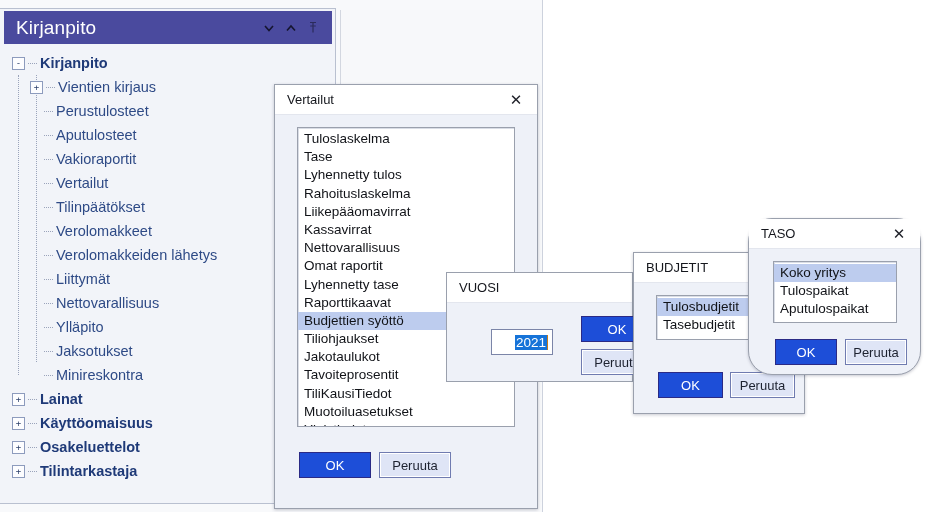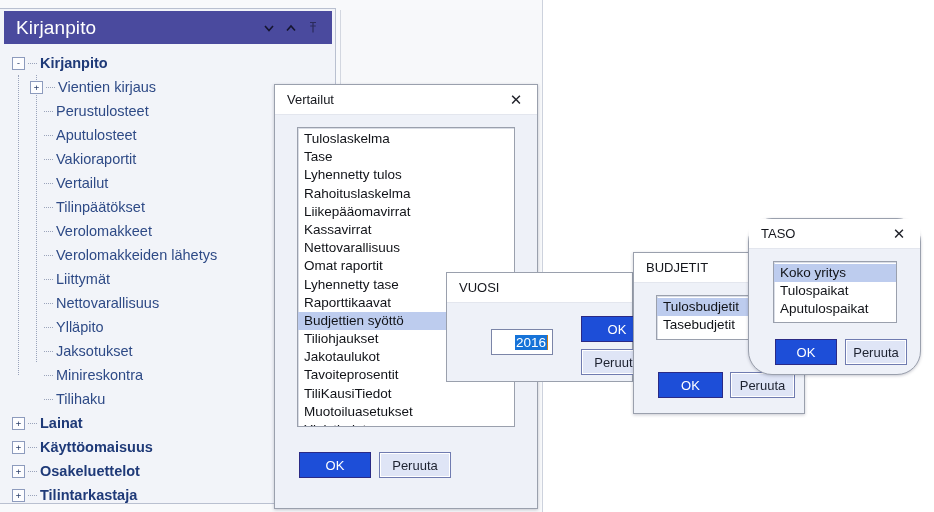--- a/index.html
+++ b/index.html
@@ -316,25 +316,20 @@
           </div>
           <div class="tnode t-child">
             <span class="spacer11"></span>
             <span class="dashline"></span>
             <span class="tlabel">Jaksotukset</span>
           </div>
           <div class="tnode t-child">
             <span class="spacer11"></span>
             <span class="dashline"></span>
             <span class="tlabel">Minireskontra</span>
-          </div>
-          <div class="tnode t-child">
-            <span class="spacer11"></span>
-            <span class="dashline"></span>
-            <span class="tlabel">Tilihaku</span>
           </div>
           <div class="tnode t-root">
             <span class="expander">+</span>
             <span class="dashline"></span>
             <span class="tlabel bold">Lainat</span>
           </div>
           <div class="tnode t-root">
             <span class="expander">+</span>
             <span class="dashline"></span>
             <span class="tlabel bold">Käyttöomaisuus</span>
@@ -382,21 +377,21 @@
     <div class="btn btn-primary" style="left:24px; top:367px; width:72px;">OK</div>
     <div class="btn btn-secondary" style="left:104px; top:367px; width:72px;">Peruuta</div>
   </div>
 
   <div class="dlg" id="dlg-vuosi">
     <div class="dlg-title">
       <span class="t">VUOSI</span>
     </div>
 
     <div class="textfield" style="left:44px; top:56px; width:62px; height:26px;">
-      <span class="val">2016</span>
+      <span class="val">2021</span>
       <span class="caret"></span>
     </div>
 
     <div class="btn btn-primary" style="left:134px; top:43px; width:72px;">OK</div>
     <div class="btn btn-secondary" style="left:134px; top:76px; width:72px;">Peruuta</div>
   </div>
 
   <div class="dlg" id="dlg-budjetit">
     <div class="dlg-title">
       <span class="t">BUDJETIT</span>

